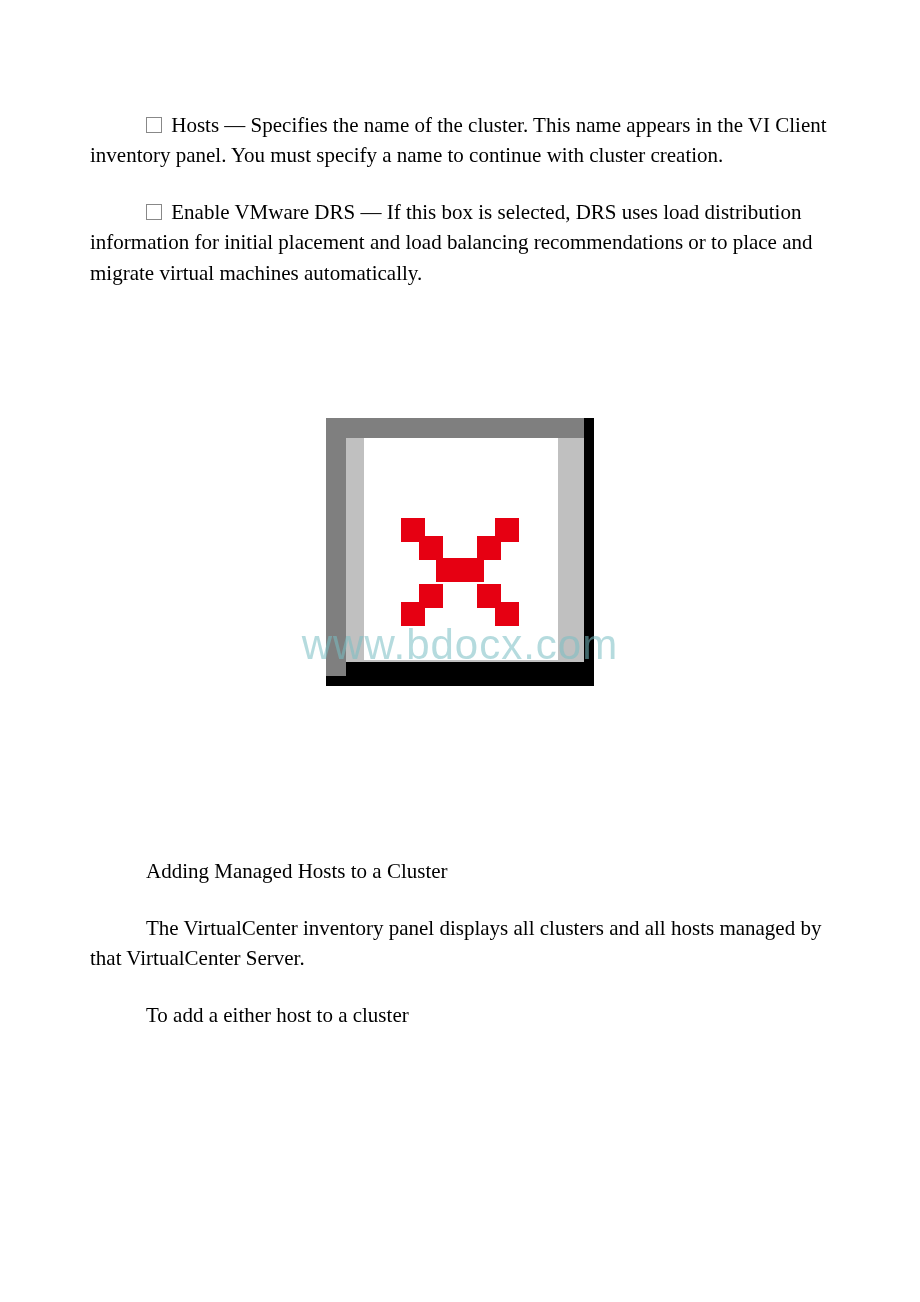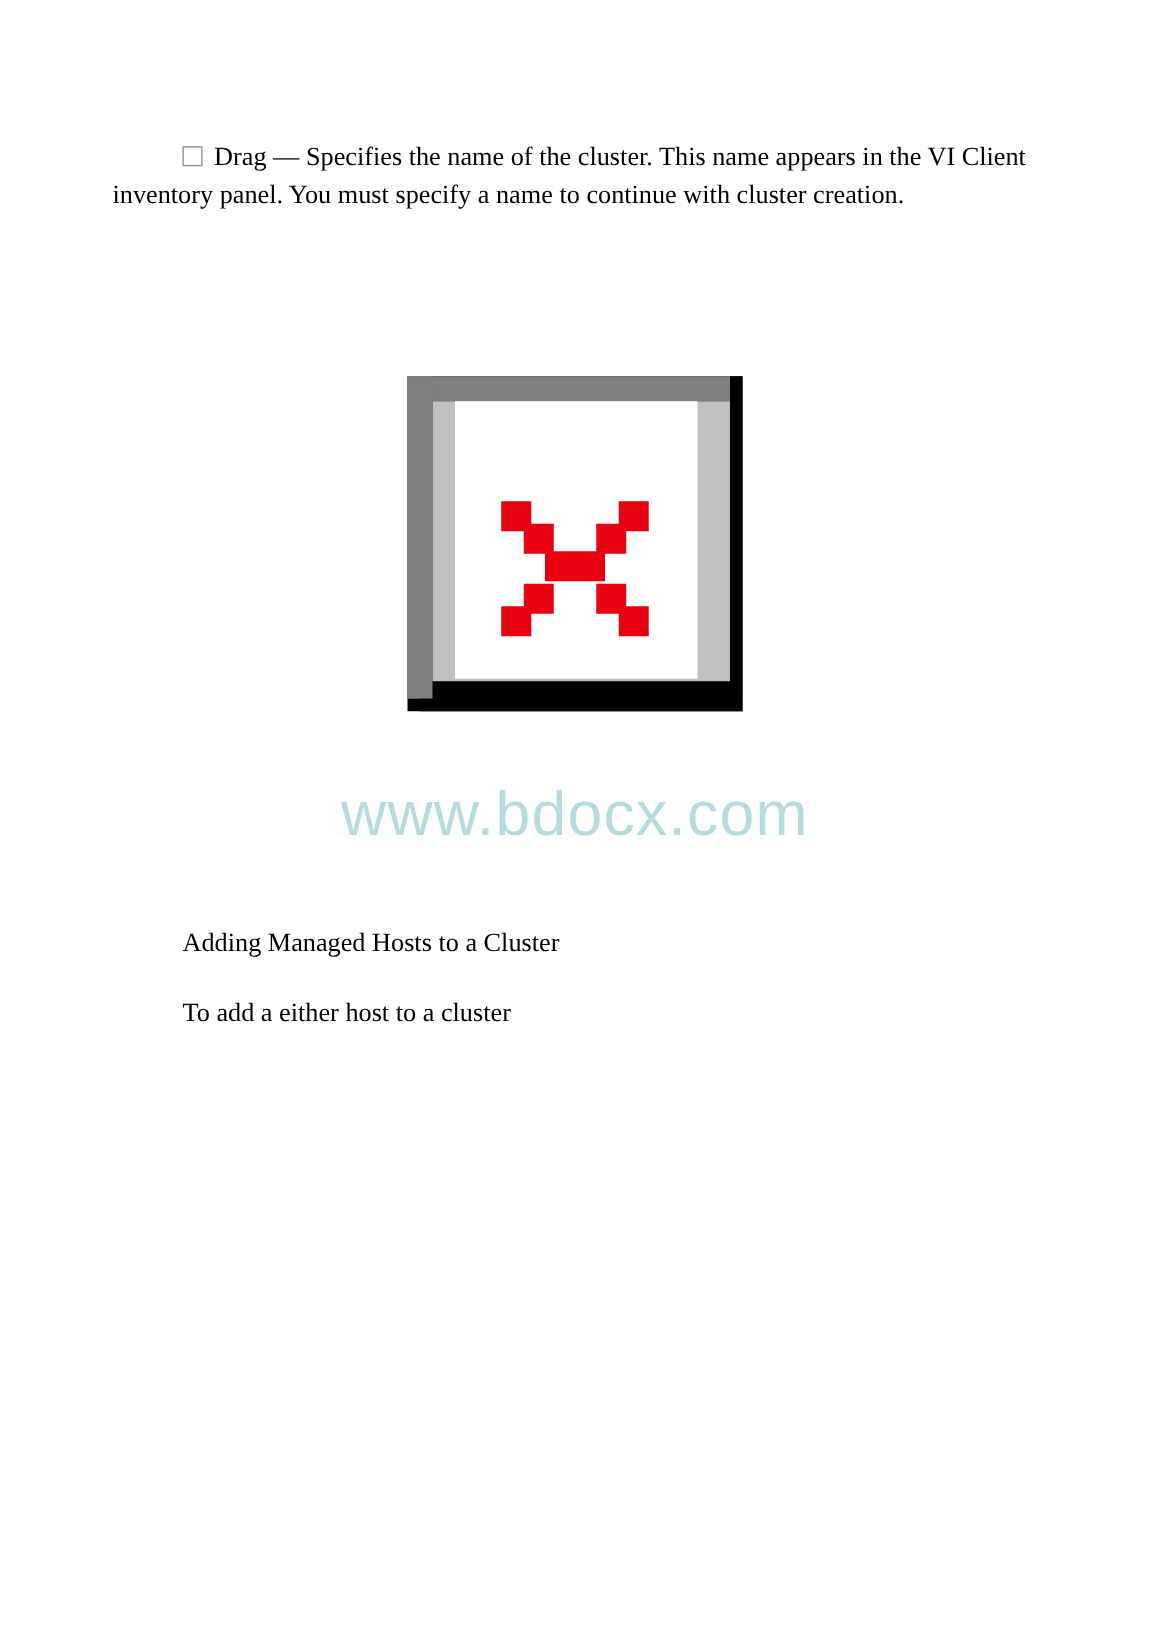--- a/index.html
+++ b/index.html
@@ -96,42 +96,46 @@
   .rx-bl1 { left: 0;   bottom: 0; width: 24px; height: 24px; }
   .rx-bl2 { left: 18px; bottom: 18px; width: 24px; height: 24px; }
   .rx-br1 { right: 0;  bottom: 0; width: 24px; height: 24px; }
   .rx-br2 { right: 18px; bottom: 18px; width: 24px; height: 24px; }
   .watermark {
     position: absolute;
     left: 50%;
     top: 615px;
     transform: translateX(-50%);
     font-family: Arial, Helvetica, sans-serif;
-    font-size: 50px;
+    font-size: 42px;
     letter-spacing: 1px;
     color: rgba(120,190,195,0.55);
     white-space: nowrap;
     pointer-events: none;
     z-index: 5;
   }
   .page-rel {
     position: relative;
   }
 </style>
 </head>
 <body>
 
 <div class="page page-rel">
 
   <p class="para indent">
     <span class="checkbox-glyph"></span>
-    <span>Drag</span><span> — Specifies the name of the cluster. This name appears in the VI Client inventory panel. You must specify a name to continue with cluster creation.</span>
+    <span>Hosts</span><span> — Specifies the name of the cluster. This name appears in the VI Client inventory panel. You must specify a name to continue with cluster creation.</span>
   </p>
 
 
+  <p class="para indent">
+    <span class="checkbox-glyph"></span>
+    <span>Enable VMware DRS</span><span> — If this box is selected, DRS uses load distribution information for initial placement and load balancing recommendations or to place and migrate virtual machines automatically.</span>
+  </p>
 
   <div class="figure-wrap">
     <div class="figure">
       <div class="topbar"></div>
       <div class="leftbar"></div>
       <div class="innerlight"></div>
       <div class="white"></div>
       <div class="rightbar"></div>
       <div class="botbar"></div>
       <div class="red-x">
@@ -147,18 +151,19 @@
       </div>
     </div>
   </div>
 
   <div class="watermark">www.bdocx.com</div>
 
   <div style="height:160px"></div>
 
   <p class="para indent">Adding Managed Hosts to a Cluster</p>
 
+  <p class="para indent">The VirtualCenter inventory panel displays all clusters and all hosts managed by that VirtualCenter Server.</p>
 
   <p class="para indent">To add a either host to a cluster</p>
 
 
 
 </div>
 
 </body></html>

